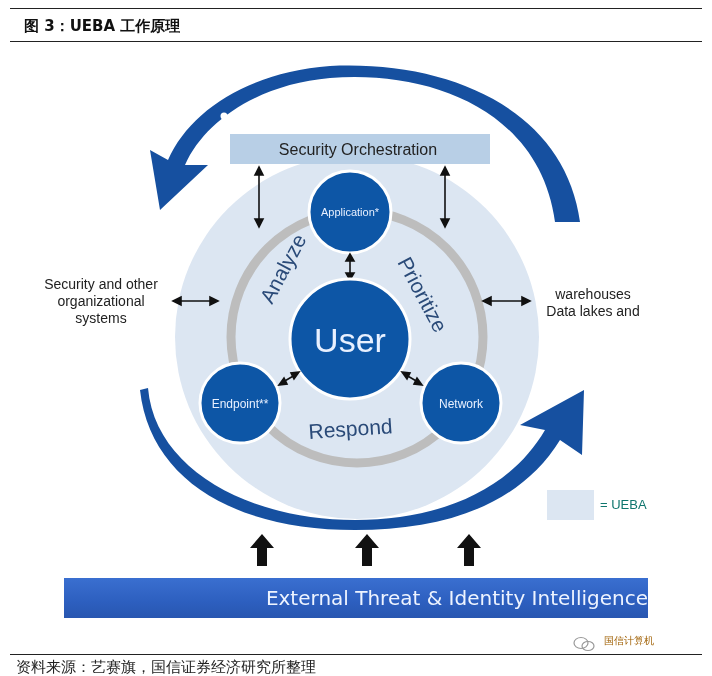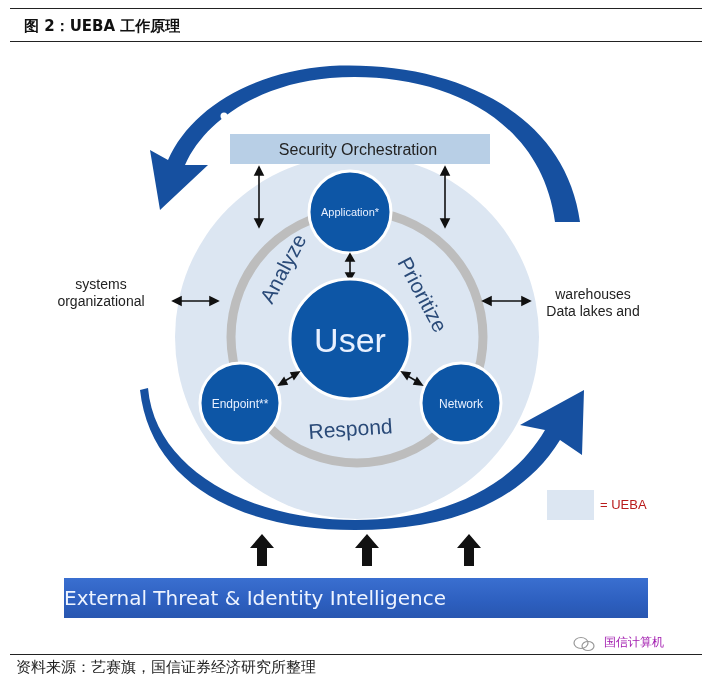--- a/index.html
+++ b/index.html
@@ -2,33 +2,33 @@
 <html><head>
 <meta charset="utf-8">
 <style>
   html, body { margin: 0; padding: 0; background: #ffffff; }
   body { width: 712px; height: 676px; position: relative; overflow: hidden; font-family: "Liberation Sans", sans-serif; }
   .title-bar { position: absolute; left: 10px; top: 8px; width: 692px; height: 32px; border-top: 1.5px solid #222; border-bottom: 1.5px solid #222; }
   .title-text { position: absolute; left: 14px; top: 8px; font-family: "DejaVu Sans", sans-serif; font-weight: bold; font-size: 15px; color: #111; }
   svg.diagram { position: absolute; left: 0; top: 0; }
   .footer-line { position: absolute; left: 10px; top: 654px; width: 692px; height: 0; border-top: 1.5px solid #222; }
   .source-text { position: absolute; left: 16px; top: 658px; font-family: "DejaVu Serif", serif; font-size: 15px; color: #222; }
-  .watermark { position: absolute; left: 568px; top: 634px; font-family: "DejaVu Sans", sans-serif; font-size: 12px; color: #a21caf; }
+  .watermark { position: absolute; left: 568px; top: 634px; font-family: "DejaVu Sans", sans-serif; font-size: 10px; color: #a16207; }
   .wm-icon { position: absolute; left: 572px; top: 636px; width: 24px; height: 16px; }
   .legend-swatch { position: absolute; left: 547px; top: 490px; width: 47px; height: 30px; background: #dce6f2; }
-  .legend-label { position: absolute; left: 600px; top: 497px; font-size: 13px; color: #b91c1c; }
+  .legend-label { position: absolute; left: 600px; top: 497px; font-size: 13px; color: #0f766e; }
   .side-text { position: absolute; font-size: 14px; color: #222; text-align: center; line-height: 17px; }
   .ext-bar { position: absolute; left: 64px; top: 578px; width: 584px; height: 40px; background: linear-gradient(#3a6fd0, #2d5fbf 60%, #2856b0); }
-  .ext-text { position: absolute; left: 0; top: 8px; width: 100%; text-align: left; font-family: "DejaVu Sans", sans-serif; font-size: 20px; color: #eef4ff; }
+  .ext-text { position: absolute; left: 0; top: 8px; width: 100%; text-align: right; font-family: "DejaVu Sans", sans-serif; font-size: 20px; color: #eef4ff; }
 </style>
 </head>
 <body>
 
 <div class="title-bar">
-  <span class="title-text">图 2：UEBA 工作原理</span>
+  <span class="title-text">图 3：UEBA 工作原理</span>
 </div>
 
 <svg class="diagram" width="712" height="676" viewBox="0 0 712 676">
 
   <circle cx="357" cy="337" r="182" fill="#dce6f2"></circle>
 
   <circle cx="357" cy="337" r="126" fill="none" stroke="#bdbdbd" stroke-width="9"></circle>
 
   <path d="M 555 222 C 540 110 430 70 330 78 C 260 84 205 120 185 165 L 208 165 L 160 210 L 150 150 L 168 160 C 190 110 250 72 330 66 C 450 60 565 110 580 222 Z" fill="#1650a0"></path>
   <circle cx="224" cy="116" r="3.5" fill="#ffffff"></circle>
@@ -94,22 +94,23 @@
   <text transform="translate(351,436) rotate(-4)" text-anchor="middle" font-family="Liberation Sans, sans-serif" font-size="21" fill="#2a4a78">Respond</text>
 
   <g fill="#111">
     <polygon points="262,534 250,548 257,548 257,566 267,566 267,548 274,548"></polygon>
     <polygon points="367,534 355,548 362,548 362,566 372,566 372,548 379,548"></polygon>
     <polygon points="469,534 457,548 464,548 464,566 474,566 474,548 481,548"></polygon>
   </g>
 </svg>
 
 <div class="side-text" style="left:26px; top:276px; width:150px;">
+  <div>Security and other</div>
+  <div>organizational</div>
   <div>systems</div>
-  <div>organizational</div>
 </div>
 
 <div class="side-text" style="left:530px; top:286px; width:126px;">
   <div>warehouses</div>
   <div>Data lakes and</div>
 </div>
 
 <div class="legend-swatch"></div>
 <span class="legend-label">= UEBA</span>
 

